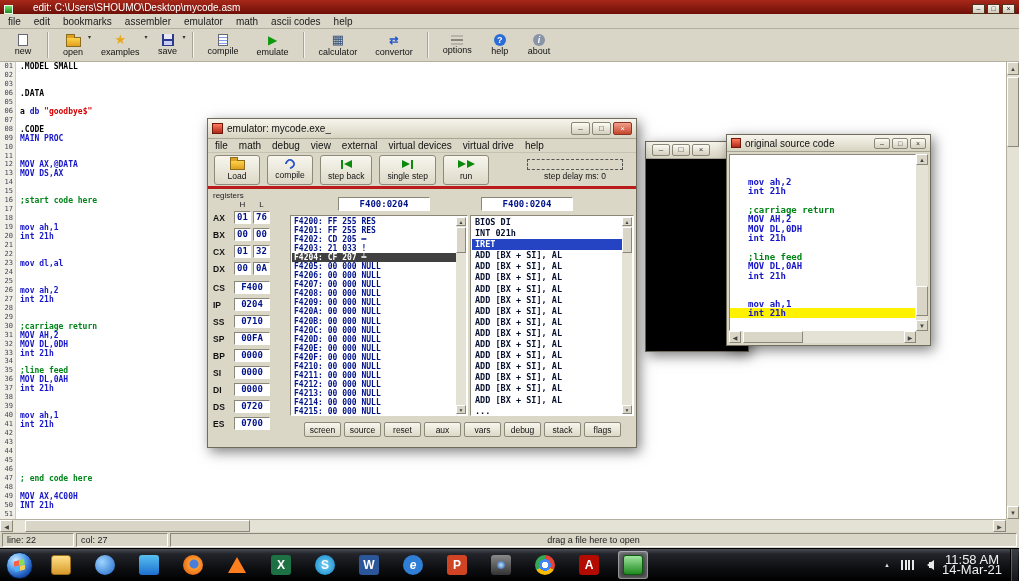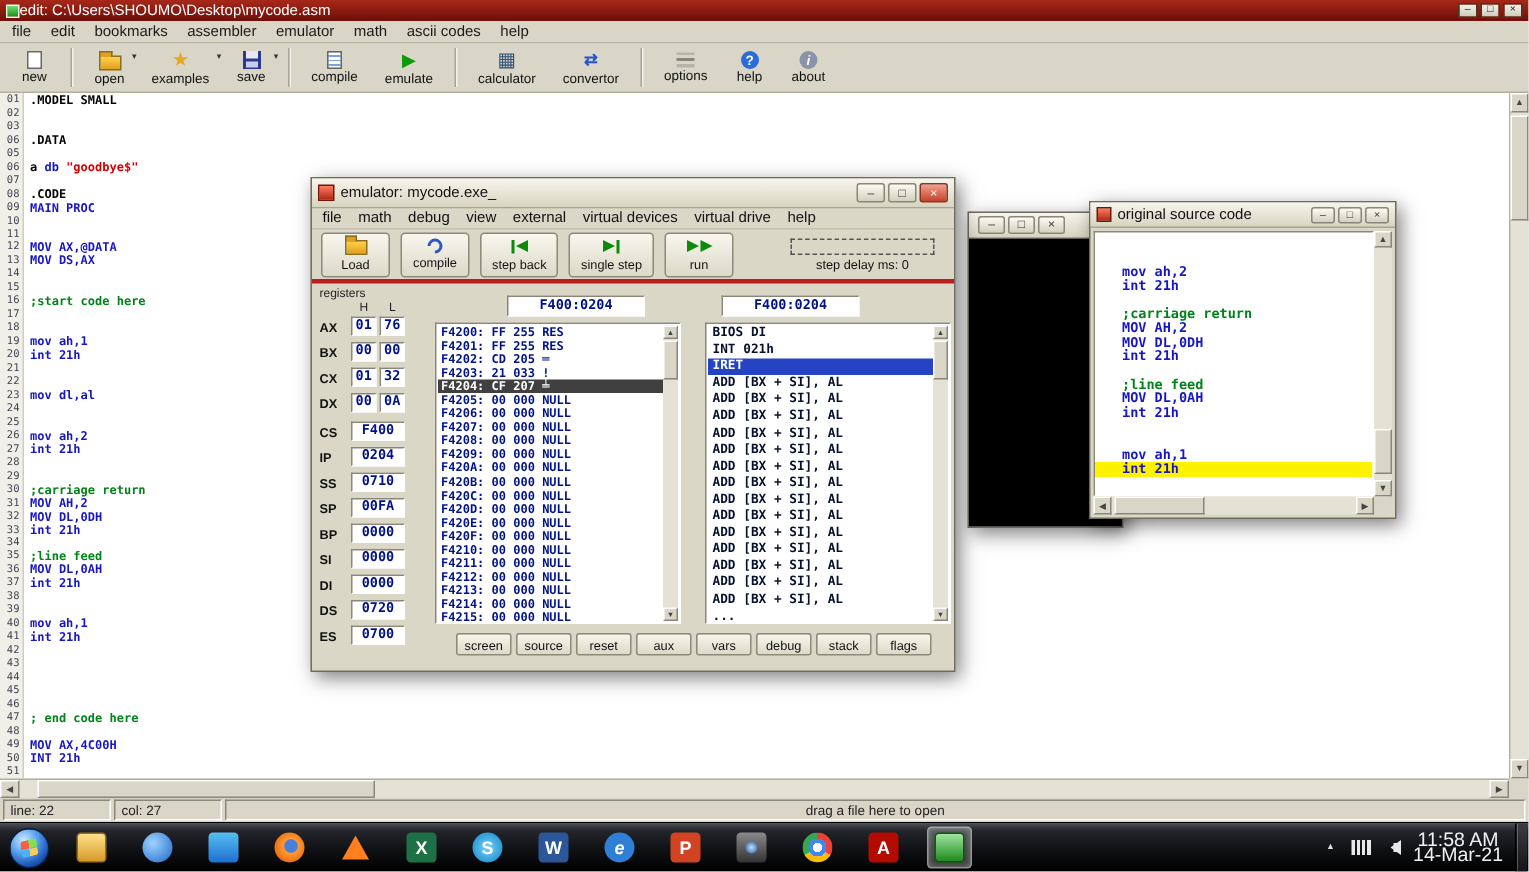--- a/index.html
+++ b/index.html
@@ -2,21 +2,21 @@
 <html><head>
 <meta charset="utf-8">
 <style>
 *{margin:0;padding:0;box-sizing:border-box}
 html,body{width:1019px;height:581px}
 body{font-family:"Liberation Sans",sans-serif;background:#777}
 .screen{position:relative;width:1019px;height:581px;overflow:hidden;background:#fff}
 
 
 .app-window{position:absolute;left:0;top:0;right:0;bottom:33px;background:#fff}
-.main-titlebar{position:absolute;left:0;top:0;right:0;height:14px;background:linear-gradient(#a8281a,#6e0f08);display:flex;align-items:center;padding:0 4px;gap:0;z-index:5}
+.main-titlebar{position:absolute;left:0;top:0;right:0;height:14px;background:linear-gradient(#a8281a,#6e0f08);display:flex;align-items:flex-end;padding:0 4px;gap:20px;z-index:5}
 .main-app-icon{width:9px;height:9px;background:linear-gradient(#6fe06f,#1f8a1f);border:1px sol; border:1px solid #e8f8e8;flex:none}
 .main-title{color:#fff;font-size:10px;line-height:13px;white-space:nowrap}
 .main-wbtns{margin-left:auto;display:flex;gap:2px}
 .mwb{width:13px;height:10px;background:linear-gradient(#f4f2ea,#cfccbc);border:1px solid #50321e;font-size:7px;line-height:8px;text-align:center;color:#222}
 .main-menubar{position:absolute;left:0;top:14px;right:0;height:15px;background:#d9d5c7;border-bottom:1px solid #b4b0a0;display:flex;align-items:center;gap:13px;padding:0 8px;font-size:10px;color:#1a1a1a;z-index:5}
 .menu-item{cursor:default;white-space:nowrap}
 .main-toolbar{position:absolute;left:0;top:29px;right:0;height:33px;background:#d9d5c7;border-bottom:1px solid #b4b0a0;display:flex;align-items:center;padding:0 6px;gap:4px;z-index:5}
 .tbtn{position:relative;min-width:34px;height:30px;display:flex;flex-direction:column;align-items:center;justify-content:center;gap:1px;padding:1px 7px}
 .tlab{font-size:9px;color:#111;line-height:9px;white-space:nowrap}
 .caret{position:absolute;right:-1px;top:3px;font-size:6px;color:#333}
@@ -50,21 +50,21 @@
 .sb-btn{flex:none;width:100%;height:13px;background:#d9d5c7;border:1px solid;border-color:#fff #8a8678 #8a8678 #fff;font-size:6px;display:flex;align-items:center;justify-content:center;color:#444}
 .vtrack{flex:1;position:relative}
 .vthumb{position:absolute;left:0;top:2px;width:100%;height:70px;background:#d9d5c7;border:1px solid;border-color:#fff #8a8678 #8a8678 #fff}
 .hscroll{position:absolute;left:0;top:519px;right:13px;height:13px;background:#e4e1d5;border-top:1px solid #b4b0a0;display:flex;z-index:4}
 .hs-btn{flex:none;width:13px;height:100%;background:#d9d5c7;border:1px solid;border-color:#fff #8a8678 #8a8678 #fff;font-size:6px;display:flex;align-items:center;justify-content:center;color:#444}
 .htrack{flex:1;position:relative}
 .hthumb{position:absolute;top:0;left:12px;width:225px;height:100%;background:#d9d5c7;border:1px solid;border-color:#fff #8a8678 #8a8678 #fff}
 .sb-corner{position:absolute;top:519px;right:0;width:13px;height:13px;background:#d9d5c7;z-index:4}
 .statusbar{position:absolute;left:0;top:532px;right:0;height:16px;background:#d9d5c7;display:flex;gap:2px;padding:1px 2px;font-size:9px;color:#222;z-index:4}
 .scell{border:1px solid;border-color:#8a8678 #fff #fff #8a8678;background:#d9d5c7;display:flex;align-items:center;padding:0 4px;white-space:nowrap}
-.c1{width:72px}.c2{width:72px}.c3{flex:1;justify-content:center}
+.c1{width:72px}.c2{width:92px}.c3{flex:1;justify-content:center}
 
 
 .win{position:absolute;border:1px solid #6f6b5d;background:#dbd7c7;box-shadow:3px 4px 12px rgba(0,0,0,.5)}
 .w7-titlebar{height:20px;background:linear-gradient(#f7f5ec,#d8d4c2);border-bottom:1px solid #a8a494;display:flex;align-items:center;padding:0 4px;gap:4px}
 .w7-title{font-size:10px;color:#111;white-space:nowrap;overflow:hidden}
 .w7-btns{margin-left:auto;display:flex;gap:2px}
 .w7b{width:19px;height:13px;border:1px solid #8a8678;border-radius:2px;background:linear-gradient(#fcfbf4,#d4d0be);font-size:8px;line-height:11px;text-align:center;color:#333}
 .w7b.close{background:linear-gradient(#f2a08c,#c4452c);color:#fff;border-color:#8a3424}
 
 
@@ -94,21 +94,21 @@
 .reg-head{display:flex;margin-left:21px;height:9px;font-size:8px;color:#222}
 .reg-head span{width:17px;text-align:center;margin-right:2px}
 .reg-row{display:flex;align-items:center;height:17px}
 .reg-row.reg-gap{margin-top:2px}
 .reg-name{width:21px;font-size:8.5px;font-weight:bold;color:#111}
 .reg-box{width:17px;height:13px;background:#fff;border:1px solid;border-color:#8a8678 #fff #fff #8a8678;font:bold 9px "DejaVu Sans Mono",monospace;color:#00128a;text-align:center;line-height:11px;margin-right:2px}
 .reg-wide{width:36px}
 .addr-field{position:absolute;height:14px;font:bold 9px "DejaVu Sans Mono",monospace;color:#00128a;text-align:center;line-height:12px}
 .af-left{left:130px;top:78px;width:92px}
 .af-right{left:273px;top:78px;width:92px}
-.mem-list{position:absolute;left:82px;top:96px;width:164px;height:201px}
+.mem-list{position:absolute;left:82px;top:96px;width:178px;height:201px}
 .mem-rows{position:absolute;left:1px;top:1px;right:11px;bottom:1px;overflow:hidden}
 .mem-row{height:9.05px;line-height:9px;font:bold 8px "DejaVu Sans Mono",monospace;color:#00128a;white-space:pre;padding-left:2px}
 .mem-row.sel{background:#404040;color:#fff}
 .list-sb{position:absolute;right:1px;top:1px;bottom:1px;width:10px;background:#e4e1d5;display:flex;flex-direction:column}
 .list-sb .sb-btn{height:9px;font-size:5px}
 .list-sb .down{margin-top:auto}
 .list-thumb{flex:none;height:26px;margin-top:1px;background:#d9d5c7;border:1px solid;border-color:#fff #8a8678 #8a8678 #fff}
 .dis-list{position:absolute;left:262px;top:96px;width:164px;height:201px}
 .dis-rows{position:absolute;left:1px;top:1px;right:11px;bottom:1px;overflow:hidden}
 .dis-row{height:11.1px;line-height:11px;font:bold 8.5px "DejaVu Sans Mono",monospace;color:#06102e;white-space:pre;padding-left:3px}

